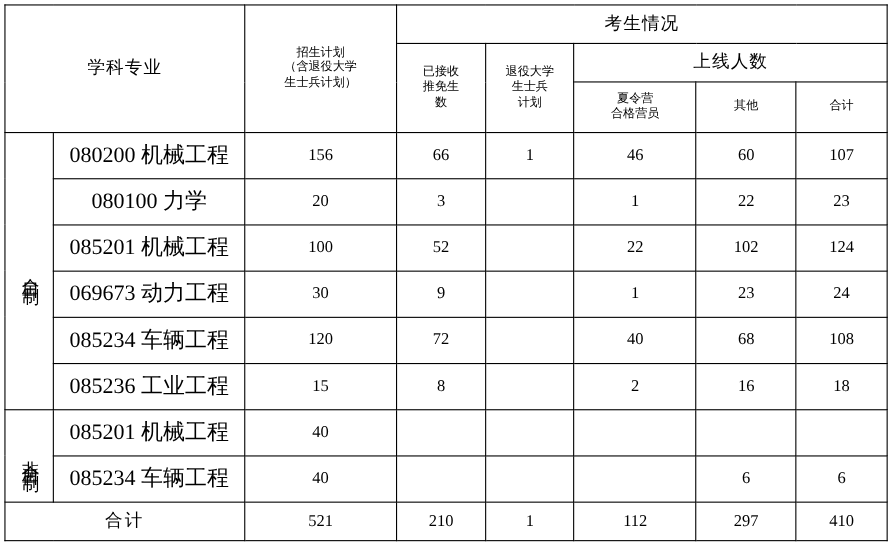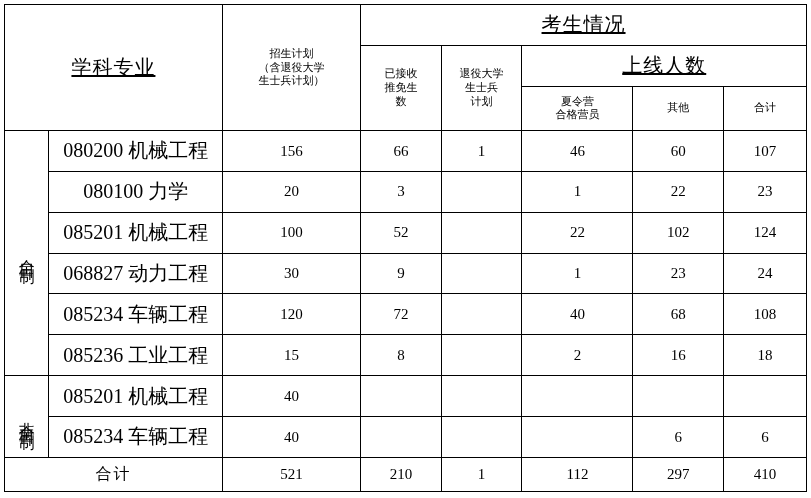--- a/index.html
+++ b/index.html
@@ -30,23 +30,22 @@
   }
   table.grid td, table.grid th {
     border: 1px solid #000000;
     text-align: center;
     vertical-align: middle;
     font-weight: normal;
     padding: 2px 3px;
     line-height: 1.25;
   }
   .hdr-major {
-    font-size: 20px;
+    font-size: 16px;
     letter-spacing: 1px;
-    text-decoration: underline;
   }
   .hdr-sub {
     font-size: 11px;
   }
   .vertical-label {
     writing-mode: vertical-rl;
     text-orientation: upright;
     letter-spacing: 4px;
     font-size: 16px;
     white-space: nowrap;
@@ -149,21 +148,21 @@
       <tr>
         <td class="major-name">085201 机械工程</td>
         <td class="num">100</td>
         <td class="num">52</td>
         <td class="num"></td>
         <td class="num">22</td>
         <td class="num">102</td>
         <td class="num">124</td>
       </tr>
       <tr>
-        <td class="major-name">068827 动力工程</td>
+        <td class="major-name">069673 动力工程</td>
         <td class="num">30</td>
         <td class="num">9</td>
         <td class="num"></td>
         <td class="num">1</td>
         <td class="num">23</td>
         <td class="num">24</td>
       </tr>
       <tr>
         <td class="major-name">085234 车辆工程</td>
         <td class="num">120</td>

